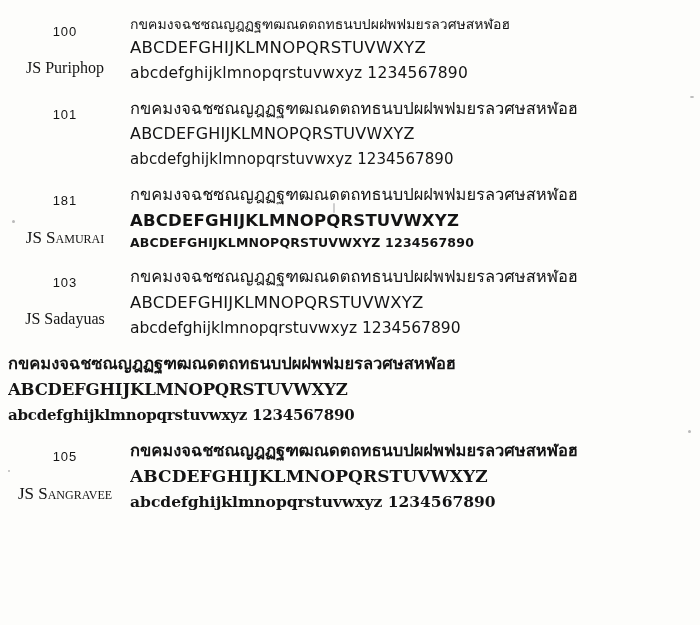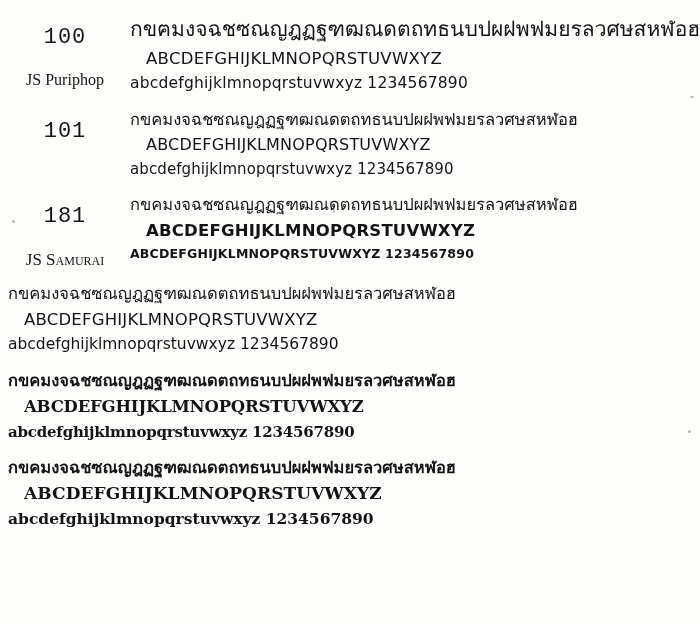--- a/index.html
+++ b/index.html
@@ -33,22 +33,22 @@
     margin-bottom: 6px;
   }
   .label-col {
     width: 122px;
     min-width: 122px;
     text-align: center;
     padding-top: 16px;
     line-height: 1.25;
   }
   .font-number {
-    font-family: Liberation Mono, monospace;
-    font-size: 22px;
+    font-family: Liberation Sans, sans-serif;
+    font-size: 13px;
     letter-spacing: 1px;
     display: block;
     text-align: center;
   }
   .font-name {
     font-family: "Liberation Serif", serif;
     font-size: 16px;
     display: block;
     margin-top: 18px;
     white-space: nowrap;
@@ -69,31 +69,30 @@
   }
   .line-thai {
     font-size: 17px;
     line-height: 1.5;
     letter-spacing: 0px;
   }
   .line-upper {
     font-size: 17px;
     line-height: 1.55;
     letter-spacing: 0.2px;
-    margin-left: 16px;
   }
   .line-lower {
     font-size: 16px;
     line-height: 1.6;
   }
 
   
 
   
-  .s100 .line-thai { font-family: "DejaVu Sans", sans-serif; font-size: 21px; }
+  .s100 .line-thai { font-family: "DejaVu Sans", sans-serif; font-size: 14px; }
   .s100 .line-upper { font-family: "DejaVu Sans", sans-serif; font-size: 16.5px; letter-spacing: 0.3px; }
   .s100 .line-lower { font-family: "DejaVu Sans", sans-serif; font-size: 15.5px; letter-spacing: 0.2px; }
 
   
   .s101 .line-thai { font-family: "DejaVu Sans", sans-serif; font-size: 16.5px; }
   .s101 .line-upper { font-family: "DejaVu Sans", sans-serif; font-size: 16px; letter-spacing: 0.2px; }
   .s101 .line-lower { font-family: "DejaVu Sans", sans-serif; font-size: 15px; letter-spacing: 0.1px; }
 
   
   .s102 .line-thai { font-family: "DejaVu Sans", sans-serif; font-size: 16.5px; }
@@ -155,36 +154,44 @@
       <span class="font-name smallcaps">JS Samurai</span>
     </div>
     <div class="sample-col">
       <span class="line line-thai">กขคมงจฉชซณญฎฏฐฑฒณดตถทธนบปผฝพฟมยรลวศษสหฬอฮ</span>
       <span class="line line-upper">ABCDEFGHIJKLMNOPQRSTUVWXYZ</span>
       <span class="line line-lower">ABCDEFGHIJKLMNOPQRSTUVWXYZ  1234567890</span>
     </div>
   </div>
 
   <div class="specimen s103">
+    <div class="label-col">
+      <span class="font-number">103</span>
+      <span class="font-name">JS Sadayuas</span>
+    </div>
     <div class="sample-col">
       <span class="line line-thai">กขคมงจฉชซณญฎฏฐฑฒณดตถทธนบปผฝพฟมยรลวศษสหฬอฮ</span>
       <span class="line line-upper">ABCDEFGHIJKLMNOPQRSTUVWXYZ</span>
       <span class="line line-lower">abcdefghijklmnopqrstuvwxyz  1234567890</span>
     </div>
   </div>
 
   <div class="specimen s104">
     <div class="sample-col">
       <span class="line line-thai">กขคมงจฉชซณญฎฏฐฑฒณดตถทธนบปผฝพฟมยรลวศษสหฬอฮ</span>
       <span class="line line-upper">ABCDEFGHIJKLMNOPQRSTUVWXYZ</span>
       <span class="line line-lower">abcdefghijklmnopqrstuvwxyz  1234567890</span>
     </div>
   </div>
 
   <div class="specimen s105">
+    <div class="label-col">
+      <span class="font-number">105</span>
+      <span class="font-name smallcaps">JS Sangravee</span>
+    </div>
     <div class="sample-col">
       <span class="line line-thai">กขคมงจฉชซณญฎฏฐฑฒณดตถทธนบปผฝพฟมยรลวศษสหฬอฮ</span>
       <span class="line line-upper">ABCDEFGHIJKLMNOPQRSTUVWXYZ</span>
       <span class="line line-lower">abcdefghijklmnopqrstuvwxyz  1234567890</span>
     </div>
   </div>
 
 </div>
 
 </body></html>

